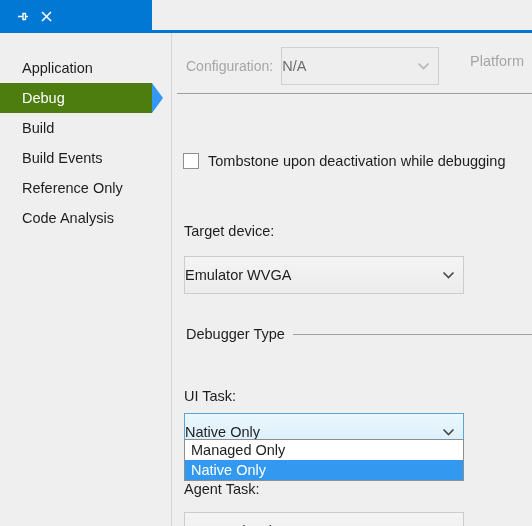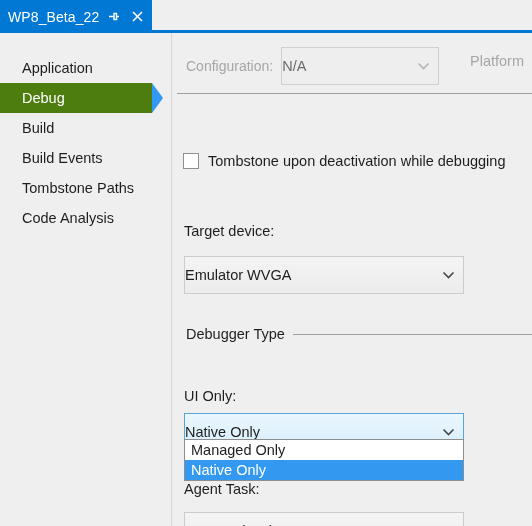--- a/index.html
+++ b/index.html
@@ -276,21 +276,20 @@
   }
 </style>
 </head>
 <body>
 
 <div id="root">
 
   <div class="tabstrip">
     <div class="tabstrip-underline"></div>
     <div class="tab">
-      <span class="tab-title">WP8_Beta_22</span>
       <span class="tab-icon">
         <svg width="13" height="13" viewBox="0 0 13 13">
           <path d="M2 6.5 H7 V3.5 H9.5 V9.5 H7 V6.5" fill="none" stroke="#ffffff" stroke-width="1.4"></path>
           <path d="M9.5 6.5 H12" stroke="#ffffff" stroke-width="1.4"></path>
         </svg>
       </span>
       <span class="tab-icon">
         <svg width="13" height="13" viewBox="0 0 13 13">
           <path d="M2 2 L11 11 M11 2 L2 11" stroke="#ffffff" stroke-width="1.6" fill="none"></path>
         </svg>
@@ -306,21 +305,21 @@
       <span>Debug</span>
       <span class="side-arrow"></span>
     </div>
     <div class="side-item">
       <span>Build</span>
     </div>
     <div class="side-item">
       <span>Build Events</span>
     </div>
     <div class="side-item">
-      <span>Tombstone Paths</span>
+      <span>Reference Only</span>
     </div>
     <div class="side-item">
       <span>Code Analysis</span>
     </div>
   </div>
 
   <div class="content">
 
     <div class="config-row">
       <span class="label-disabled">Configuration:</span>
@@ -351,21 +350,21 @@
             <path d="M1.5 2 L6.5 7 L11.5 2" fill="none" stroke="#4a4a4a" stroke-width="1.7"></path>
           </svg>
       </span>
     </div>
 
     <div class="group-header">
       <span class="group-header-text">Debugger Type</span>
       <span class="group-header-line"></span>
     </div>
 
-    <span class="field-label" id="label-ui-task">UI Only:</span>
+    <span class="field-label" id="label-ui-task">UI Task:</span>
     <div class="combo" id="combo-ui-task">
       <span>Native Only</span>
       <span class="chev">
         <svg width="13" height="9" viewBox="0 0 13 9">
             <path d="M1.5 2 L6.5 7 L11.5 2" fill="none" stroke="#4a4a4a" stroke-width="1.7"></path>
           </svg>
       </span>
     </div>
 
     <div class="dropdown-list">

